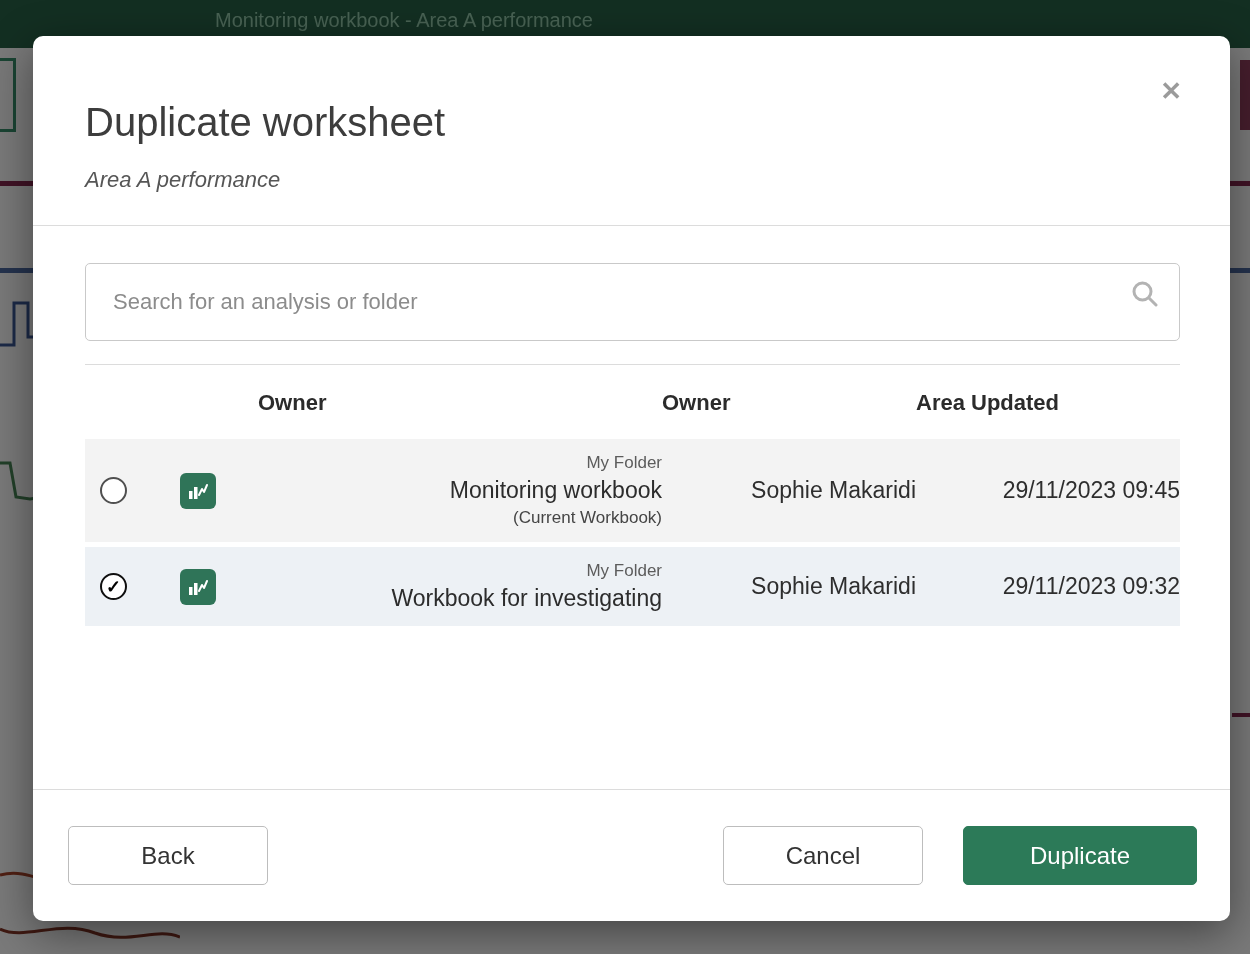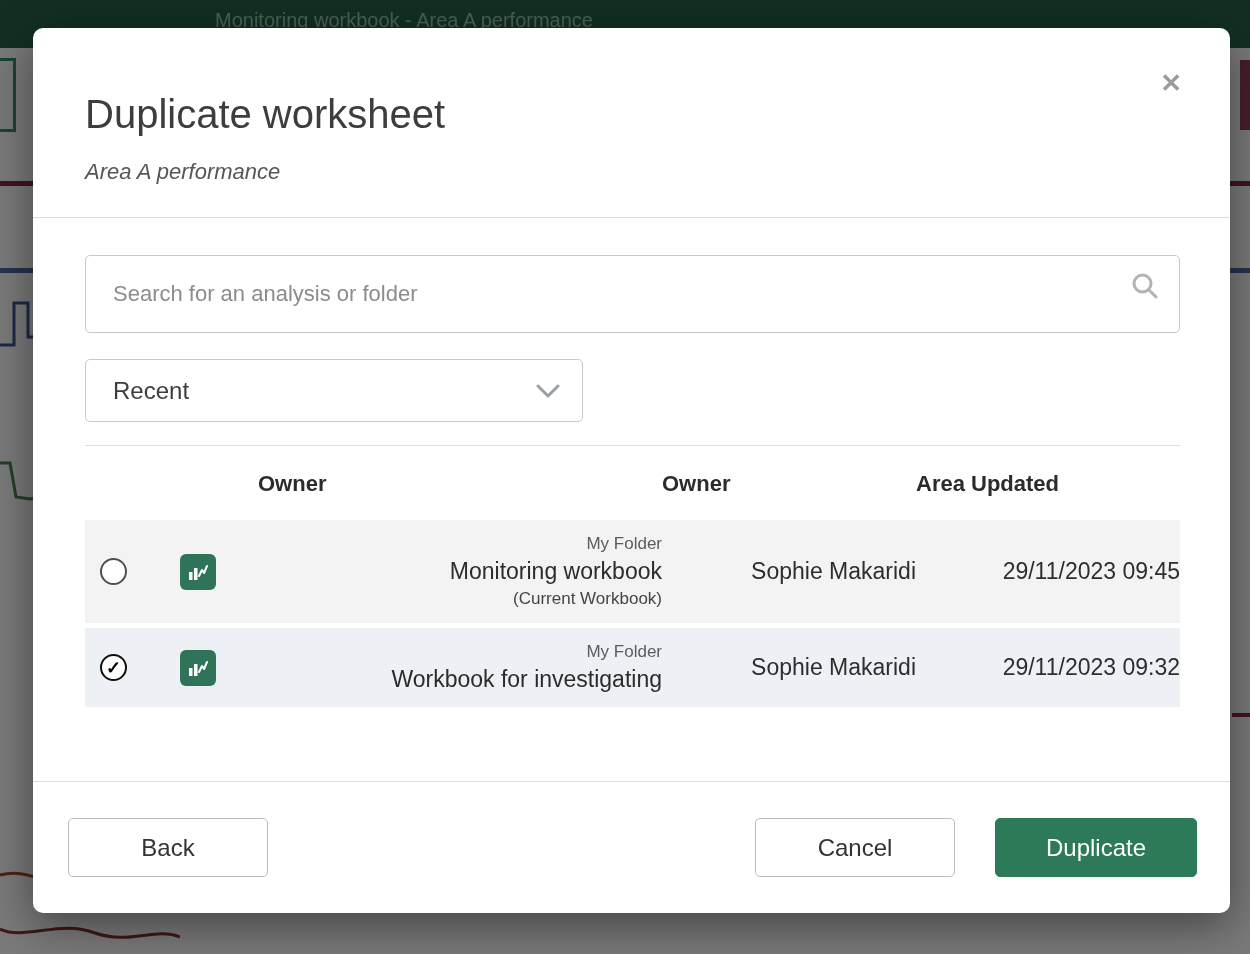--- a/index.html
+++ b/index.html
@@ -30,21 +30,21 @@
   }
   .bg-hline-maroon { position:absolute; left:0; top:181px; width:1250px; height:5px; background:#7e2148; }
   .bg-hline-blue   { position:absolute; left:0; top:268px; width:1250px; height:5px; background:#46639b; }
   .bg-right-line   { position:absolute; right:0; top:713px; width:18px; height:4px; background:#7e2148; }
   .bg-chart-left   { position:absolute; left:0; top:285px; }
   .bg-chart-bottom { position:absolute; left:0; top:845px; }
   
   .overlay { position:absolute; inset:0; background:rgba(8,8,8,0.52); }
   
   .modal {
-    position:absolute; left:33px; top:28px; width:1197px; height:885px;
+    position:absolute; left:33px; top:36px; width:1197px; height:885px;
     background:#ffffff; border-radius:10px;
     box-shadow:0 12px 45px rgba(0,0,0,.45);
     display:flex; flex-direction:column;
   }
   .modal-header { position:relative; padding:64px 52px 32px 52px; border-bottom:1px solid #dcdcdc; }
   .modal-title { font-size:40px; font-weight:400; color:#3d3d3d; }
   .modal-subtitle { margin-top:22px; font-style:italic; font-size:22px; color:#565656; }
   .close-btn {
     position:absolute; top:42px; right:48px;
     font-size:26px; font-weight:700; color:#9b9b9b;
@@ -92,21 +92,21 @@
     display:flex; align-items:center;
   }
   .btn {
     height:59px; border-radius:5px; font-size:24px; cursor:pointer;
     font-family:"Liberation Sans", sans-serif;
     margin-left:32px;
   }
   .btn-secondary { width:200px; background:#fff; border:1px solid #bdbdbd; color:#333; }
   .btn-back { margin-left:2px; }
   .footer-spacer { flex:1; }
-  .btn-primary { width:202px; margin-left:40px; background:#2c7a58; border:1px solid #2c7a58; color:#fff; }
+  .btn-primary { width:234px; margin-left:40px; background:#2c7a58; border:1px solid #2c7a58; color:#fff; }
 </style>
 </head>
 <body>
 
 <div class="bg-app">
   <div class="bg-topbar">
     <div class="bg-topbar-title">Monitoring workbook - Area A performance</div>
   </div>
   <div class="bg-tab-sliver"></div>
   <div class="bg-right-sliver"></div>
@@ -136,26 +136,20 @@
   <div class="modal-body">
 
     <div class="search-wrap">
       <input class="search-input" type="text" placeholder="Search for an analysis or folder" style="">
       <svg class="search-icon" viewBox="0 0 27 27">
         <circle cx="11.5" cy="11.5" r="8.5" fill="none" stroke="#b3b3b3" stroke-width="3"></circle>
         <line x1="18" y1="18" x2="25" y2="25" stroke="#b3b3b3" stroke-width="3" stroke-linecap="round"></line>
       </svg>
     </div>
 
-    <div class="select-box">
-      <span>Recent</span>
-      <svg width="24" height="14" viewBox="0 0 24 14">
-        <path d="M2,2 L12,12 L22,2" fill="none" stroke="#9aa0a6" stroke-width="3" stroke-linecap="round" stroke-linejoin="round"></path>
-      </svg>
-    </div>
 
     <div class="table">
       <div class="thead">
         <div></div>
           <div></div>
         <div class="th">Owner</div>
         <div class="th">Owner</div>
         <div class="th">Area Updated</div>
       </div>
 

